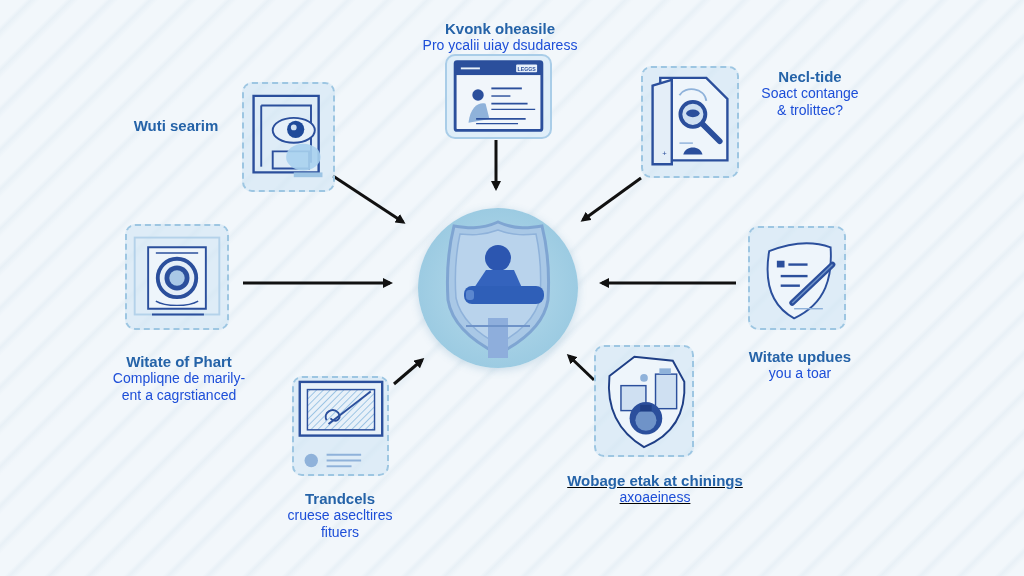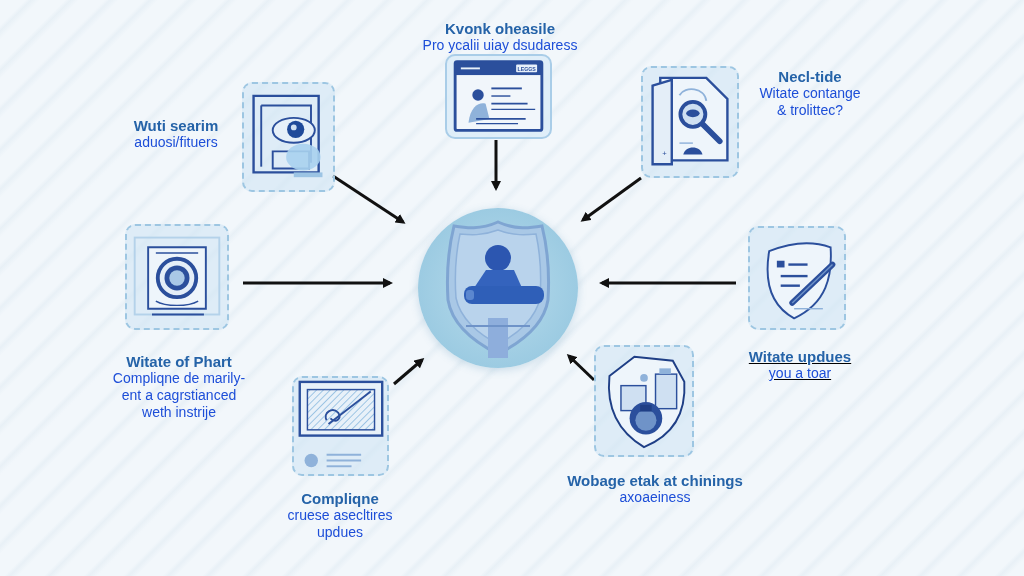--- a/index.html
+++ b/index.html
@@ -72,21 +72,20 @@
     <ellipse cx="52" cy="48" rx="22" ry="13" fill="#e6f0f9" stroke="#2b4f9c" stroke-width="2"></ellipse>
     <circle cx="54" cy="47" r="9" fill="#1f4a9a"></circle>
     <circle cx="52" cy="45" r="3" fill="#cfe0f2"></circle>
     <path d="M30,70 L68,70 L68,88 L30,88 Z" fill="none" stroke="#2b4f9c" stroke-width="2"></path>
     <ellipse cx="62" cy="76" rx="18" ry="14" fill="#a8d2ee" opacity="0.9"></ellipse>
     <rect x="52" y="92" width="30" height="5" fill="#9cc4e4"></rect>
   </svg>
 </div>
 <div class="label" style="left:96px;top:117px;width:160px;">
   <div class="title">Wuti searim</div>
-  <div class="desc">aduosi/fituers</div>
 </div>
 
 <div class="node-card" style="left:445px;top:54px;width:107px;height:85px;border-style:solid;border-color:#a9cde8;background:rgba(220,236,248,0.85);">
   <svg viewBox="0 0 107 85">
     <rect x="8" y="6" width="91" height="72" rx="2" fill="#f1f6fb" stroke="#2b4f9c" stroke-width="3"></rect>
     <rect x="8" y="6" width="91" height="14" fill="#2b4f9c"></rect>
     <line x1="14" y1="13" x2="34" y2="13" stroke="#e8f0fa" stroke-width="2"></line>
     <rect x="72" y="9" width="22" height="8" rx="1" fill="#e8f0fa"></rect>
     <text x="83" y="15.5" font-size="5.5" text-anchor="middle" fill="#2b4f9c" font-family="Liberation Sans, sans-serif" font-weight="bold">LEGGS</text>
     <circle cx="32" cy="41" r="6" fill="#2b4f9c"></circle>
@@ -112,56 +111,55 @@
     <circle cx="52" cy="48" r="13" fill="#cfe0f2" stroke="#2b4f9c" stroke-width="4"></circle>
     <ellipse cx="52" cy="47" rx="7" ry="4" fill="#2b4f9c"></ellipse>
     <line x1="62" y1="58" x2="80" y2="76" stroke="#2b4f9c" stroke-width="6" stroke-linecap="round"></line>
     <path d="M42,90 C44,80 60,80 62,90 Z" fill="#2b4f9c"></path>
     <line x1="38" y1="78" x2="52" y2="78" stroke="#8fb2da" stroke-width="1.5"></line>
     <text x="20" y="91" font-size="8" fill="#2b4f9c" font-family="Liberation Sans, sans-serif">+</text>
   </svg>
 </div>
 <div class="label" style="left:740px;top:68px;width:140px;">
   <div class="title">Necl-tide</div>
-  <div class="desc">Witate contange</div>
+  <div class="desc">Soact contange</div>
   <div class="desc">&amp; trolittec?</div>
 </div>
 
 <div class="node-card" style="left:125px;top:224px;width:104px;height:106px;">
   <svg viewBox="0 0 104 106">
     <rect x="8" y="12" width="88" height="80" fill="none" stroke="#b4d2ea" stroke-width="2"></rect>
     <path d="M22,22 L82,22 L82,86 L22,86 Z" fill="#eef5fb" stroke="#2b4f9c" stroke-width="2"></path>
     <line x1="30" y1="28" x2="74" y2="28" stroke="#2b4f9c" stroke-width="1.5"></line>
     <circle cx="52" cy="54" r="20" fill="#e4eef8" stroke="#2b4f9c" stroke-width="4"></circle>
     <circle cx="52" cy="54" r="13" fill="#2b4f9c"></circle>
     <circle cx="52" cy="54" r="8" fill="#a9c8e6"></circle>
     <path d="M30,78 C40,84 64,84 74,78" fill="none" stroke="#2b4f9c" stroke-width="1.5"></path>
     <line x1="26" y1="92" x2="80" y2="92" stroke="#2b4f9c" stroke-width="2"></line>
   </svg>
 </div>
 <div class="label" style="left:84px;top:353px;width:190px;">
   <div class="title">Witate of Phart</div>
   <div class="desc">Compliqne de marily-</div>
   <div class="desc">ent a cagrstianced</div>
-  <div class="desc">weth instrije</div>
 </div>
 
 <div class="node-card" style="left:748px;top:226px;width:98px;height:104px;">
   <svg viewBox="0 0 98 104">
     <path d="M20,24 C40,16 62,12 84,20 C86,50 80,78 46,94 C24,82 14,60 20,24 Z" fill="#eef5fb" stroke="#2b4f9c" stroke-width="2"></path>
     <rect x="28" y="34" width="8" height="7" fill="#2b4f9c"></rect>
     <line x1="40" y1="38" x2="60" y2="38" stroke="#2b4f9c" stroke-width="2.5"></line>
     <line x1="32" y1="50" x2="60" y2="50" stroke="#2b4f9c" stroke-width="2.5"></line>
     <line x1="32" y1="60" x2="52" y2="60" stroke="#2b4f9c" stroke-width="2.5"></line>
     <line x1="44" y1="78" x2="86" y2="38" stroke="#2b4f9c" stroke-width="6" stroke-linecap="round"></line>
     <line x1="44" y1="78" x2="86" y2="38" stroke="#6f93c8" stroke-width="1.5"></line>
     <line x1="46" y1="84" x2="76" y2="84" stroke="#8fb2da" stroke-width="1.5"></line>
   </svg>
 </div>
-<div class="label" style="left:730px;top:348px;width:140px;text-decoration:underline;">
+<div class="label" style="left:730px;top:348px;width:140px;">
   <div class="title">Witate updues</div>
   <div class="desc">you a toar</div>
 </div>
 
 <div class="node-card" style="left:292px;top:376px;width:97px;height:100px;">
   <svg viewBox="0 0 97 100">
     <defs>
       <pattern id="hatch" width="5" height="5" patternUnits="userSpaceOnUse" patternTransform="rotate(45)">
         <line x1="0" y1="0" x2="0" y2="5" stroke="#9cc4e4" stroke-width="2"></line>
       </pattern>
@@ -170,33 +168,33 @@
     <rect x="14" y="12" width="70" height="42" fill="url(#hatch)" stroke="#2b4f9c" stroke-width="1.5"></rect>
     <path d="M34,44 C30,36 40,30 46,36 C50,42 44,48 38,42" fill="none" stroke="#2b4f9c" stroke-width="2"></path>
     <line x1="36" y1="48" x2="80" y2="14" stroke="#2b4f9c" stroke-width="2"></line>
     <circle cx="18" cy="86" r="7" fill="#8fb2da"></circle>
     <line x1="34" y1="80" x2="70" y2="80" stroke="#8fb2da" stroke-width="2"></line>
     <line x1="34" y1="86" x2="70" y2="86" stroke="#8fb2da" stroke-width="2"></line>
     <line x1="34" y1="92" x2="60" y2="92" stroke="#8fb2da" stroke-width="2"></line>
   </svg>
 </div>
 <div class="label" style="left:260px;top:490px;width:160px;">
-  <div class="title">Compliqne</div>
+  <div class="title">Trandcels</div>
   <div class="desc">cruese asecltires</div>
-  <div class="desc">updues</div>
+  <div class="desc">fituers</div>
 </div>
 
 <div class="node-card" style="left:594px;top:345px;width:100px;height:112px;">
   <svg viewBox="0 0 100 112">
     <path d="M14,30 L40,10 L80,14 L92,36 C94,70 80,92 50,104 C30,92 10,70 14,30 Z" fill="#eef5fb" stroke="#1f3f86" stroke-width="2"></path>
     <rect x="26" y="40" width="26" height="26" fill="#cfe0f2" stroke="#2b4f9c" stroke-width="1.5"></rect>
     <rect x="62" y="28" width="22" height="36" fill="#cfe0f2" stroke="#2b4f9c" stroke-width="1.5"></rect>
     <rect x="66" y="22" width="12" height="6" fill="#8fb2da"></rect>
     <circle cx="52" cy="74" r="17" fill="#2b4f9c"></circle>
     <circle cx="52" cy="76" r="11" fill="#6f93c8"></circle>
     <rect x="46" y="60" width="12" height="7" fill="#1f3f86"></rect>
     <circle cx="50" cy="32" r="4" fill="#8fb2da"></circle>
   </svg>
 </div>
-<div class="label" style="left:540px;top:472px;width:230px;">
+<div class="label" style="left:540px;top:472px;width:230px;text-decoration:underline;">
   <div class="title">Wobage etak at chinings</div>
   <div class="desc">axoaeiness</div>
 </div>
 
 </body></html>

